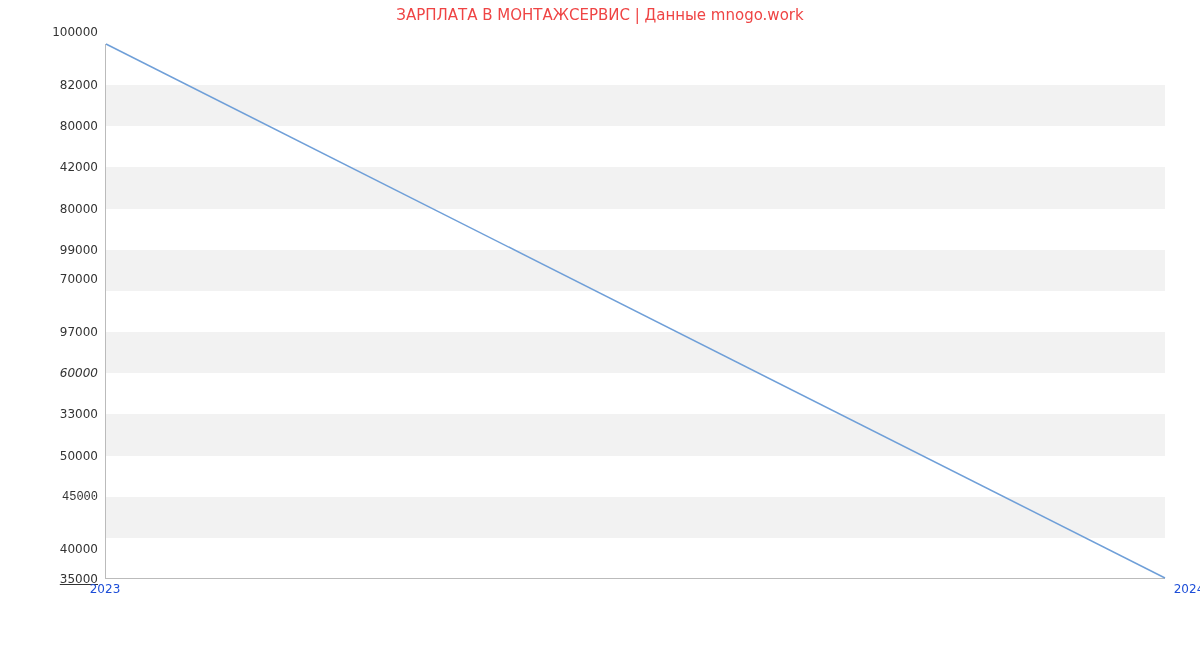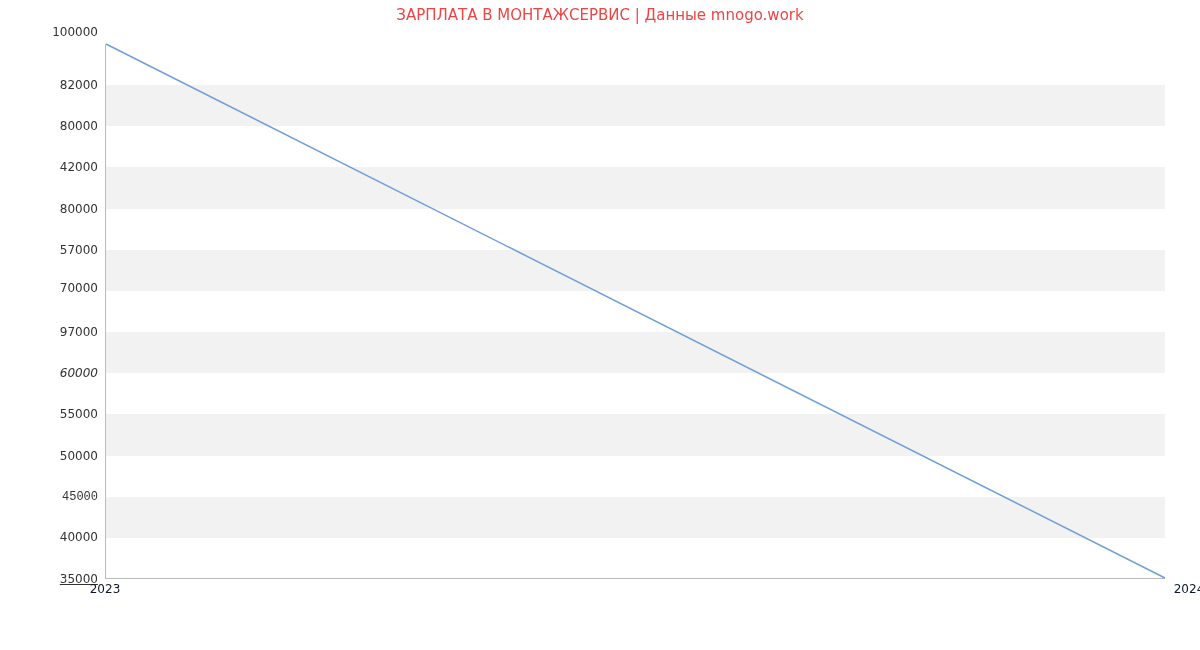--- a/index.html
+++ b/index.html
@@ -47,21 +47,21 @@
     width: 90px;
     text-align: right;
     font-size: 12px;
     color: #333;
     transform: translateY(-50%);
   }
   .xtick {
     position: absolute;
     top: 582px;
     font-size: 12px;
-    color: #0f172a;
+    color: #1d4ed8;
     transform: translateX(-50%);
     white-space: nowrap;
   }
   svg.line {
     position: absolute;
     left: 0;
     top: 0;
     width: 100%;
     height: 100%;
     overflow: visible;
@@ -78,28 +78,28 @@
       <div class="band" style="top: 123.462px; height: 41.1538px;"></div>
       <div class="band" style="top: 205.769px; height: 41.1538px;"></div>
       <div class="band" style="top: 288.077px; height: 41.1538px;"></div>
       <div class="band" style="top: 370.385px; height: 41.1538px;"></div>
       <div class="band" style="top: 452.692px; height: 41.1538px;"></div>
     <svg class="line" viewBox="0 0 1060 535" preserveAspectRatio="none">
       <line x1="0" y1="0" x2="1060" y2="535" stroke="#6f9fd8" stroke-width="1.5"></line>
     </svg>
   </div>
 <div class="ytick" style="top: 579px; text-decoration: underline;">35000</div>
-    <div class="ytick" style="top: 537px;">40000</div>
+    <div class="ytick" style="top: 549px;">40000</div>
     <div class="ytick" style="top: 496.692px; font-family: Liberation Mono, monospace;">45000</div>
     <div class="ytick" style="top: 455.538px;">50000</div>
-    <div class="ytick" style="top: 414.385px;">55000</div>
+    <div class="ytick" style="top: 414.385px;">33000</div>
     <div class="ytick" style="top: 373.231px; font-style: italic;">60000</div>
     <div class="ytick" style="top: 332.077px;">97000</div>
-    <div class="ytick" style="top: 288px;">70000</div>
-    <div class="ytick" style="top: 249.769px;">57000</div>
+    <div class="ytick" style="top: 279px;">70000</div>
+    <div class="ytick" style="top: 249.769px;">99000</div>
     <div class="ytick" style="top: 208.615px;">80000</div>
     <div class="ytick" style="top: 167.462px;">42000</div>
     <div class="ytick" style="top: 126.308px;">80000</div>
     <div class="ytick" style="top: 85.1538px;">82000</div>
     <div class="ytick" style="top: 32px; text-align: right;">100000</div>
     <div class="xtick" style="left: 105px;">2023</div>
     <div class="xtick" style="left: 1189px;">2024</div>
   </div>
 
 </body></html>

